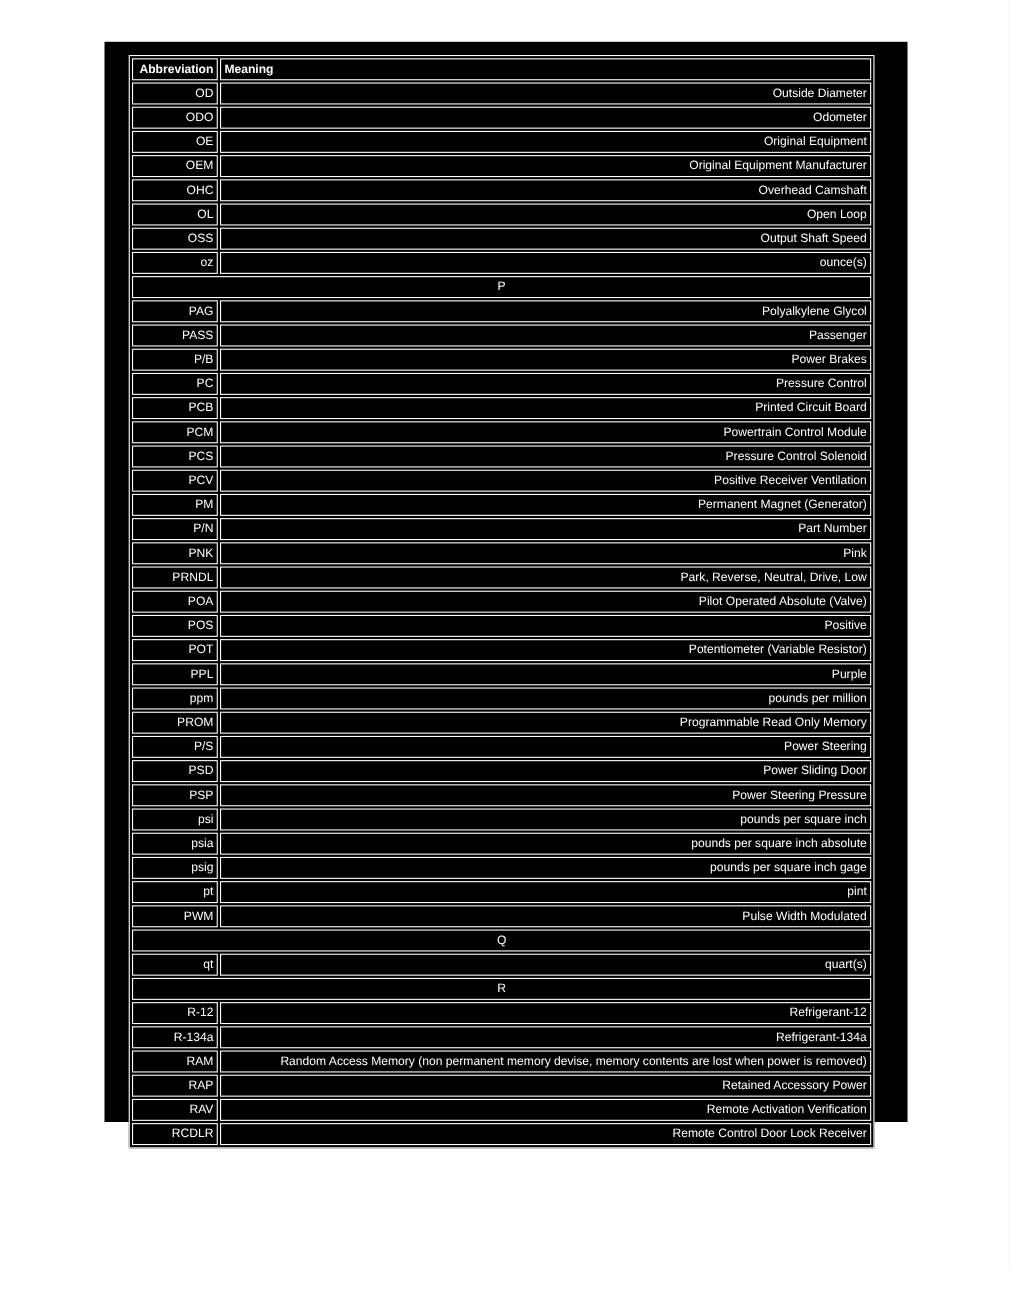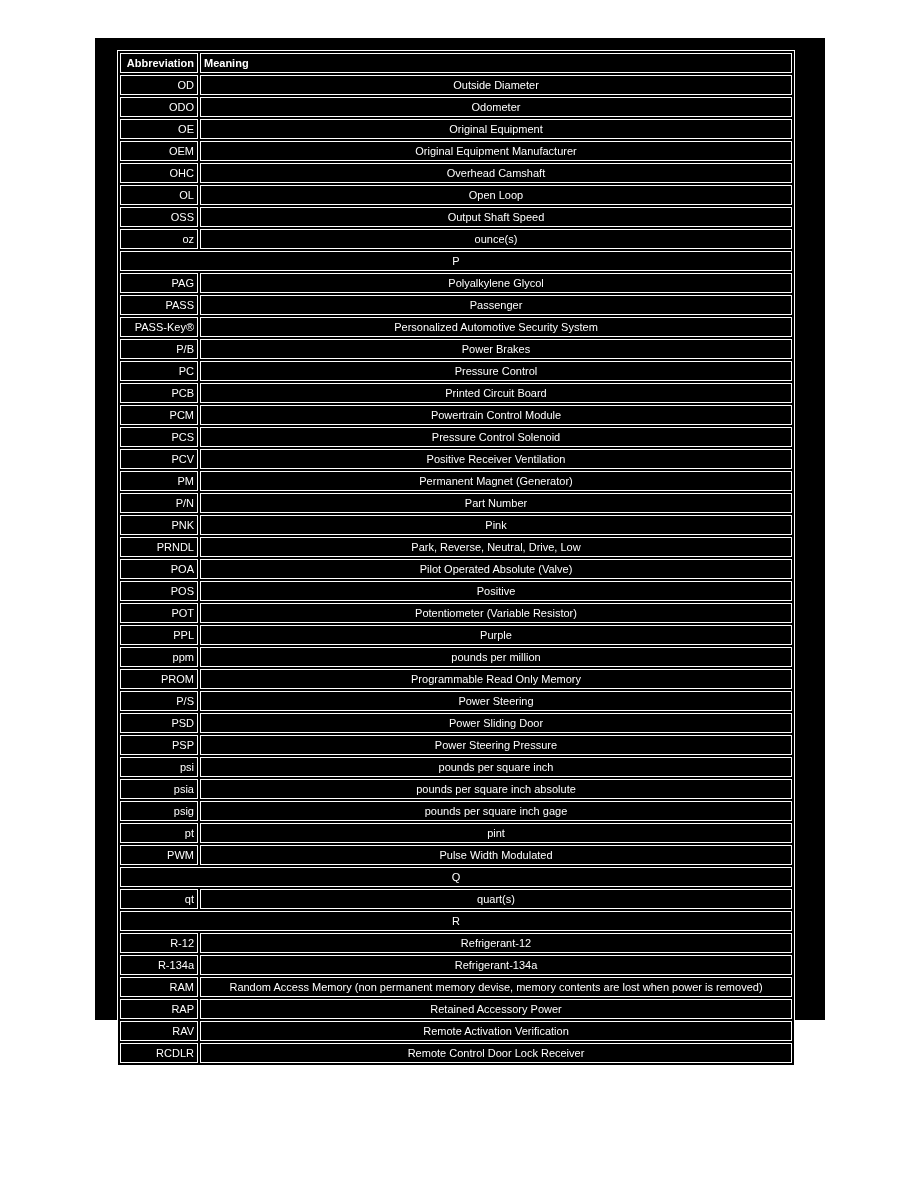--- a/index.html
+++ b/index.html
@@ -47,21 +47,21 @@
   }
   th.abbr-col, td.abbr-cell {
     width: 78px;
     text-align: right;
   }
   th {
     font-weight: bold;
     text-align: left;
   }
   td.meaning-cell {
-    text-align: center;
+    text-align: right;
   }
   td.section-cell {
     text-align: center;
   }
 </style>
 </head>
 <body>
 
 <div class="panel">
   <table class="abbrev-table">
@@ -109,24 +109,20 @@
         </tr>
         <tr>
           <td class="abbr-cell">PAG</td>
           <td class="meaning-cell">Polyalkylene Glycol</td>
         </tr>
         <tr>
           <td class="abbr-cell">PASS</td>
           <td class="meaning-cell">Passenger</td>
         </tr>
         <tr>
-          <td class="abbr-cell">PASS-Key®</td>
-          <td class="meaning-cell">Personalized Automotive Security System</td>
-        </tr>
-        <tr>
           <td class="abbr-cell">P/B</td>
           <td class="meaning-cell">Power Brakes</td>
         </tr>
         <tr>
           <td class="abbr-cell">PC</td>
           <td class="meaning-cell">Pressure Control</td>
         </tr>
         <tr>
           <td class="abbr-cell">PCB</td>
           <td class="meaning-cell">Printed Circuit Board</td>

